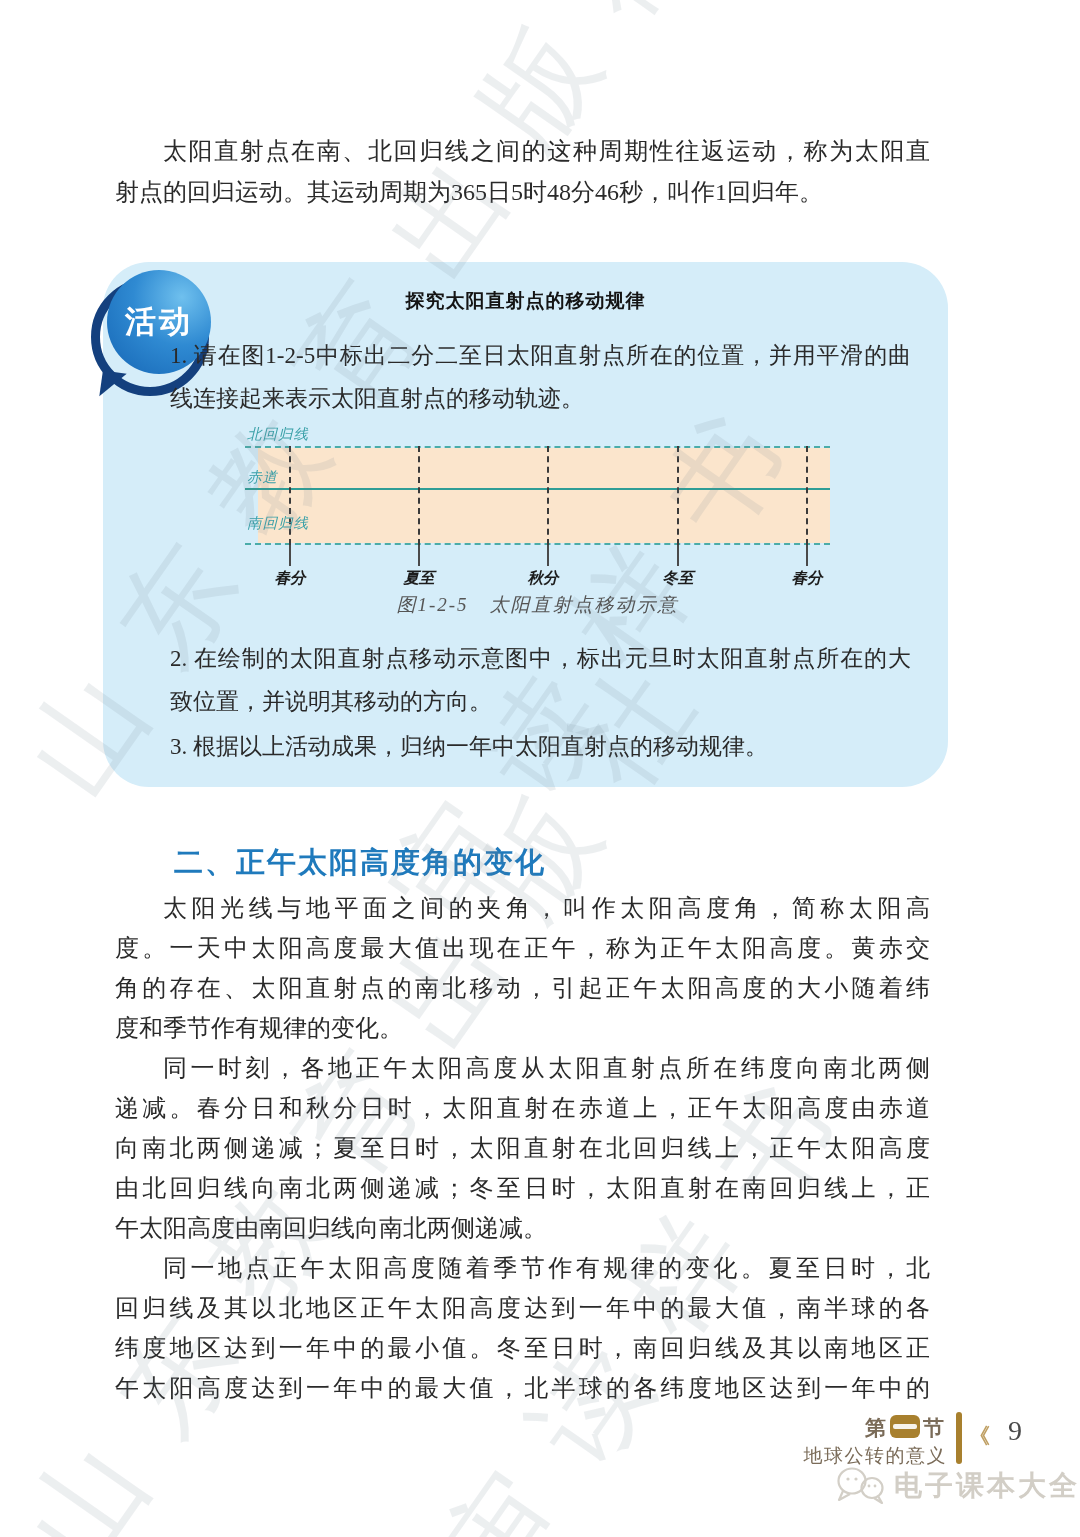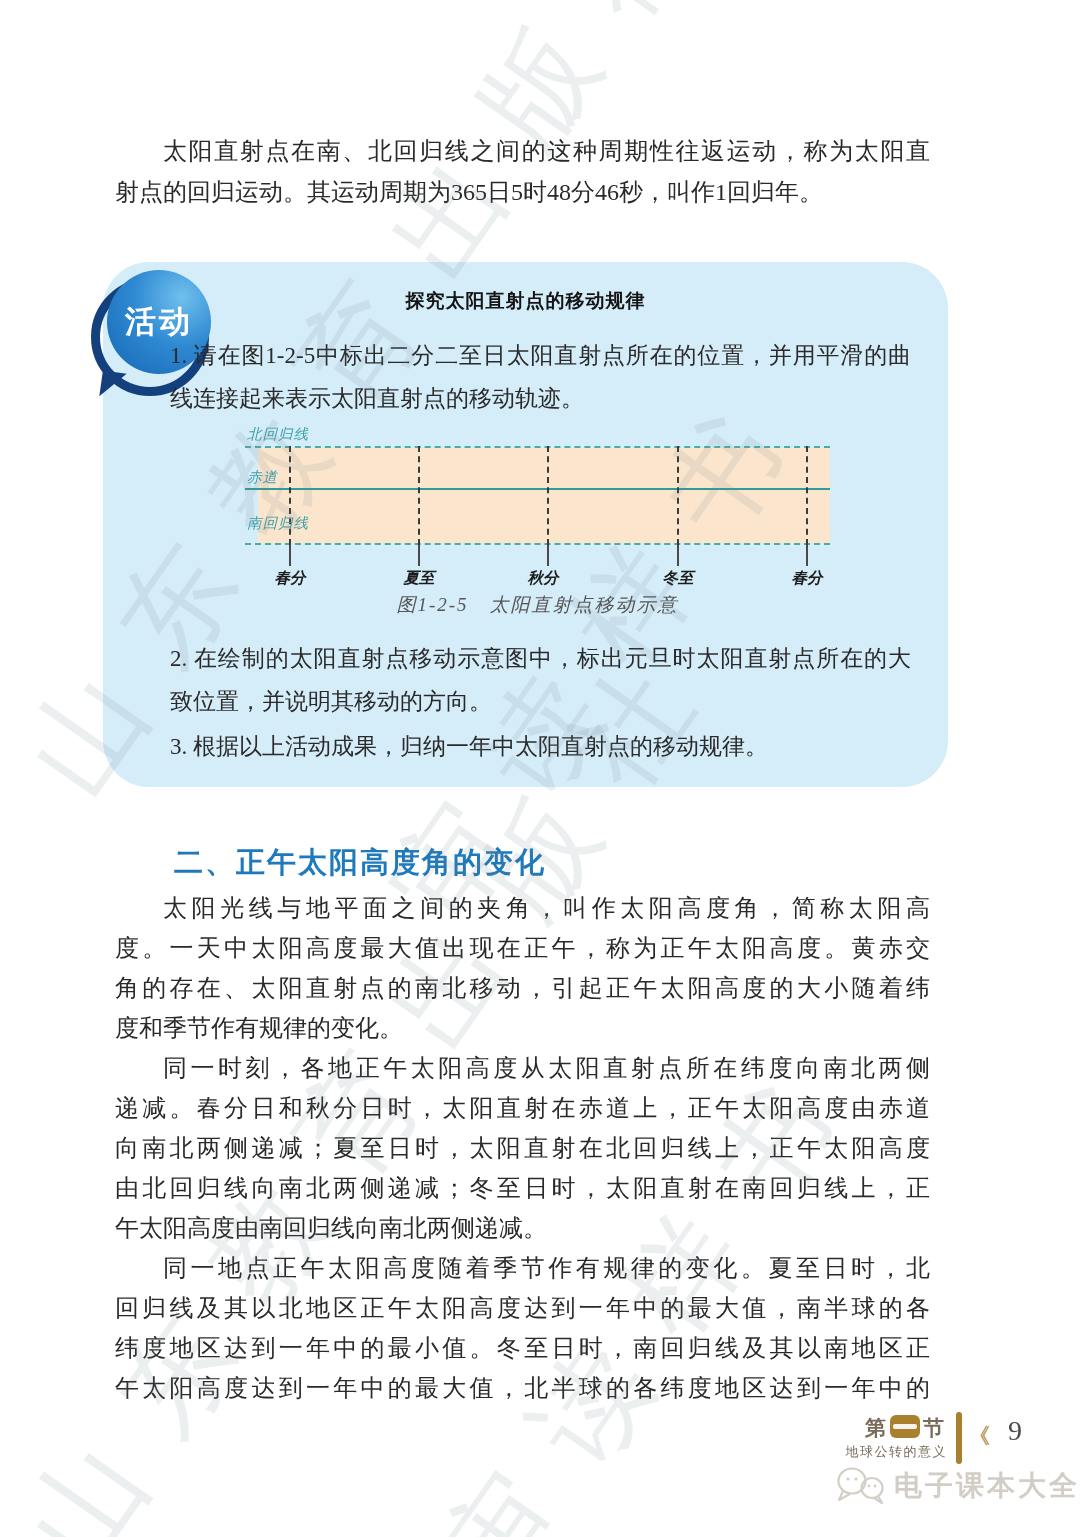--- a/index.html
+++ b/index.html
@@ -108,21 +108,21 @@
   .sec-icon{
     display:inline-block;width:30px;height:23px;background:#a8802e;border-radius:6px;
     vertical-align:-3px;margin:0 3px;position:relative;
   }
   .sec-icon::after{
     content:"";position:absolute;left:3px;right:3px;top:9px;height:5px;background:#f7f3ea;border-radius:2px;
   }
   .chapter-tag{
     position:absolute;right:103px;top:33px;white-space:nowrap;
     font-family:"Liberation Sans","DejaVu Sans",sans-serif;
-    font-size:13px;color:#7a6b58;letter-spacing:1.5px;
+    font-size:19px;color:#7a6b58;letter-spacing:1.5px;
   }
   .gold-bar{position:absolute;right:88px;top:2px;width:6px;height:52px;background:#a8802e;border-radius:3px;}
   .chevron{
     position:absolute;right:60px;top:12px;color:#bf9f63;font-size:21px;font-weight:bold;
     font-family:"DejaVu Sans",sans-serif;
   }
   .page-num{position:absolute;right:28px;top:5px;font-size:28px;color:#4a4a4a;}
 
   
   .brand{position:absolute;left:834px;top:1464px;height:44px;display:flex;align-items:center;z-index:2;}

